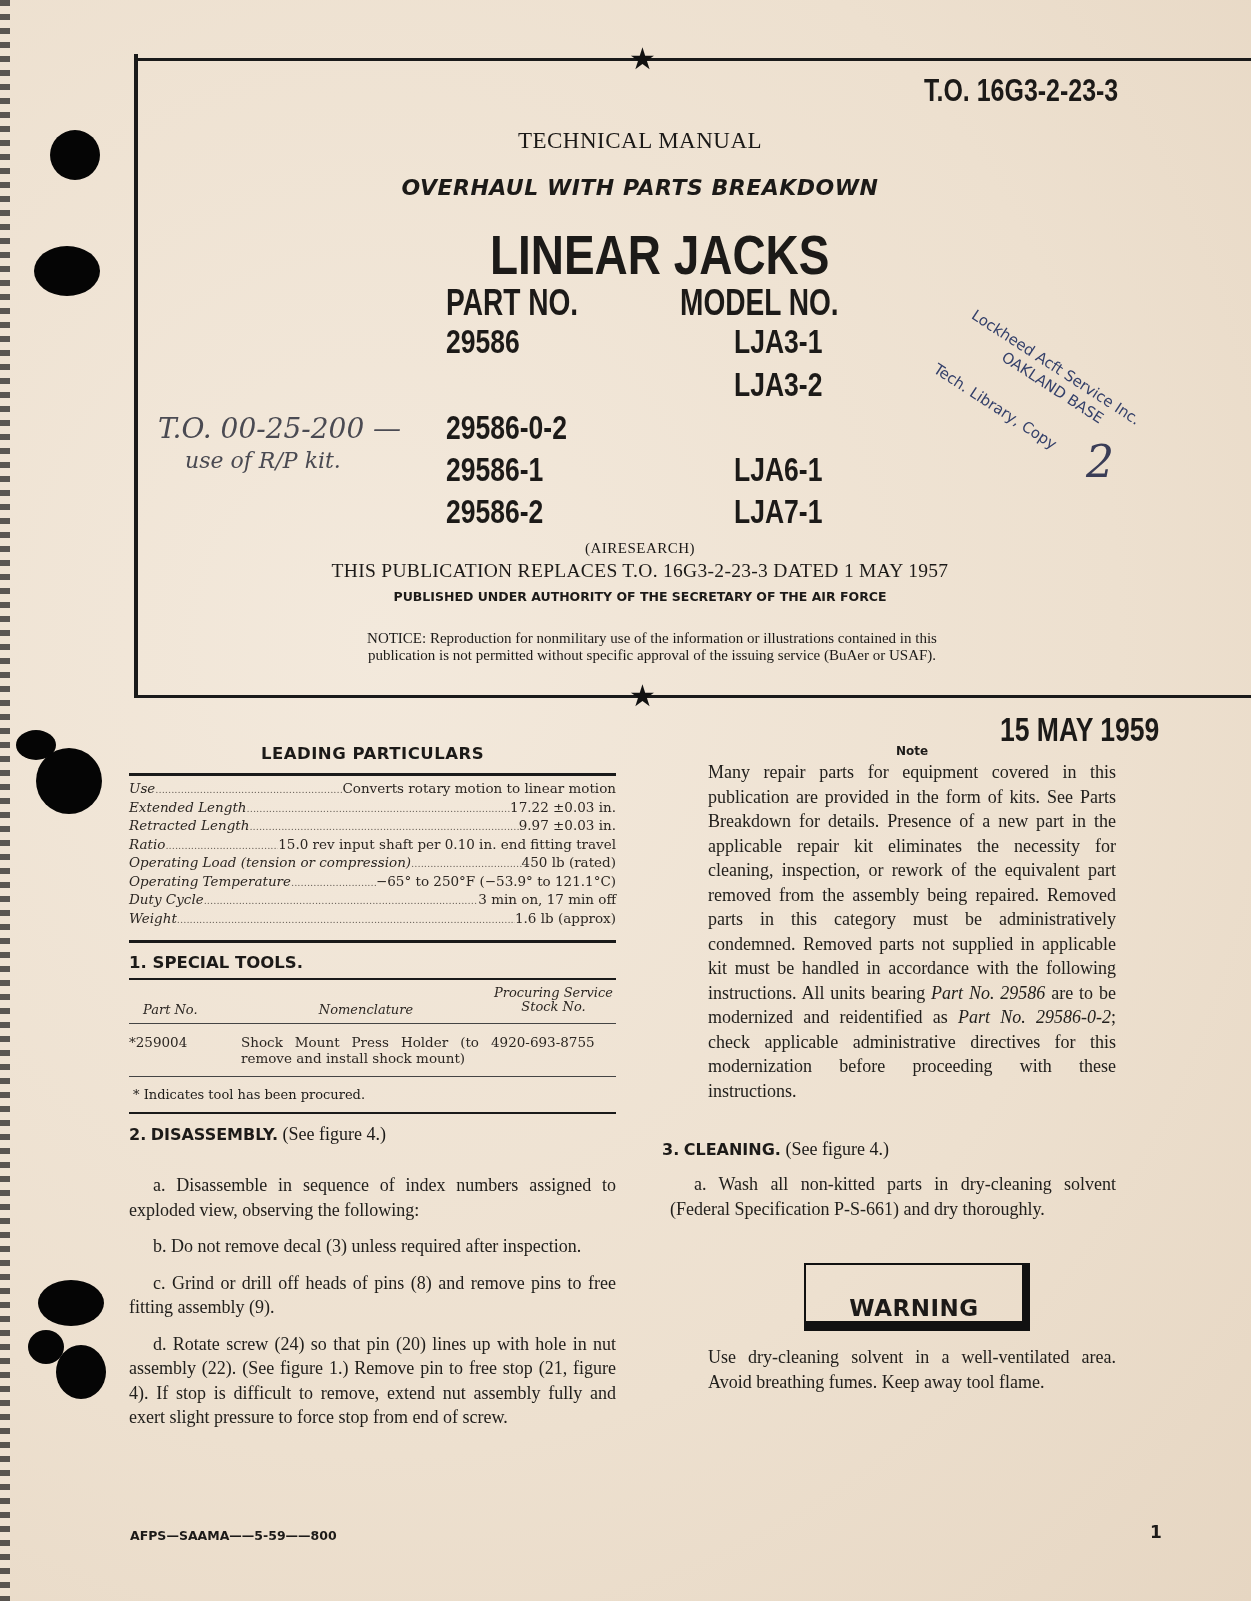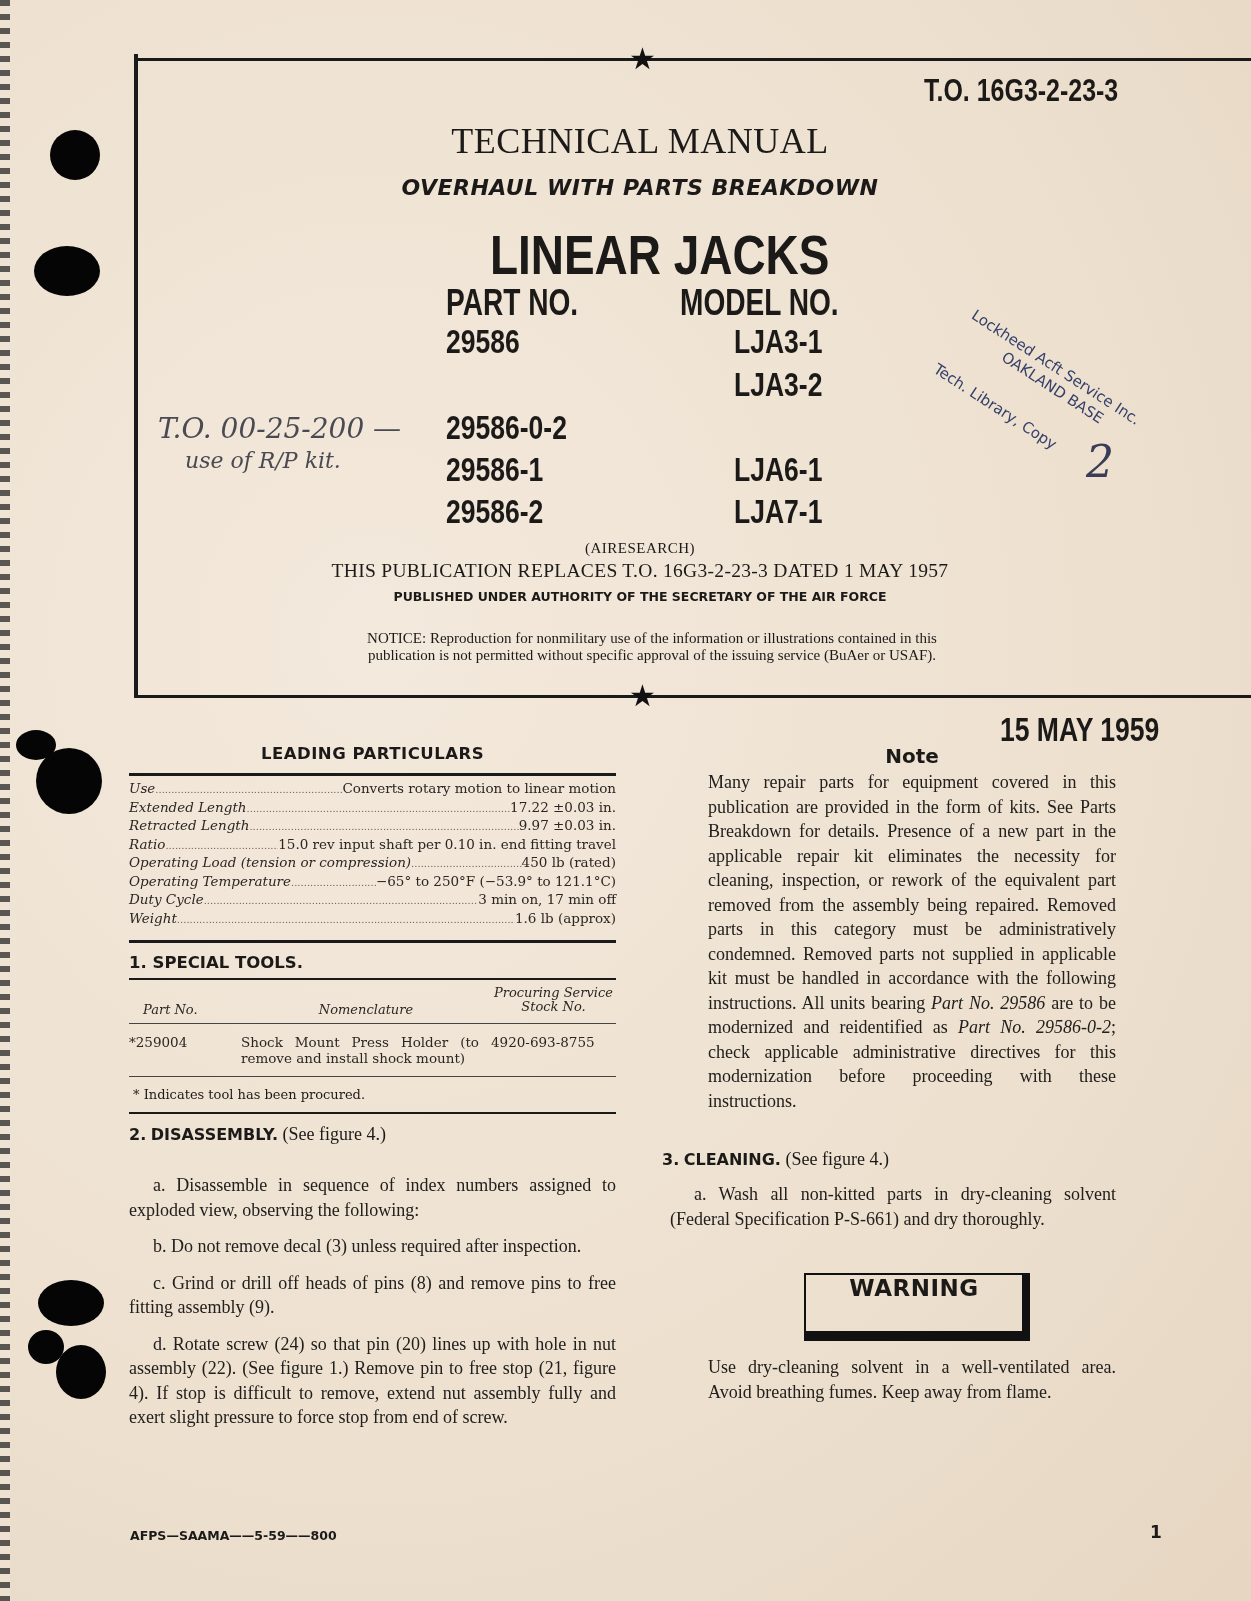--- a/index.html
+++ b/index.html
@@ -45,21 +45,21 @@
 <div class="hole" style="left:28px;top:1330px;width:36px;height:34px;"></div>
 <div class="hole" style="left:56px;top:1345px;width:50px;height:54px;"></div>
 
 <div class="frame-left"></div>
 <div class="rule" style="left:134px;top:58px;width:1117px;"></div>
 <div class="star" style="left:629px;top:44px;">★</div>
 <div class="rule" style="left:134px;top:695px;width:1117px;"></div>
 <div class="star" style="left:629px;top:681px;">★</div>
 
 <div class="abs cond" style="left:924px;top:72px;font-size:32px;">T.O. 16G3-2-23-3</div>
-<div class="abs center" style="left:340px;top:120px;width:600px;font-size:36px;letter-spacing:.5px;">TECHNICAL MANUAL</div>
+<div class="abs center" style="left:340px;top:128px;width:600px;font-size:23px;letter-spacing:.5px;">TECHNICAL MANUAL</div>
 <div class="abs center sans-b" style="left:340px;top:175px;width:600px;font-size:22px;font-style:italic;letter-spacing:.5px;">OVERHAUL WITH PARTS BREAKDOWN</div>
 <div class="abs" style="left:490px;top:222px;width:400px;">
   <div class="cond" style="font-size:56px;transform:scaleX(.82);">LINEAR JACKS</div>
 </div>
 
 <div class="abs cond" style="left:446px;top:282px;font-size:36px;">PART NO.</div>
 <div class="abs cond" style="left:680px;top:282px;font-size:36px;">MODEL NO.</div>
 
 <div class="abs cond" style="left:446px;top:322px;font-size:34px;">29586</div>
 <div class="abs cond" style="left:734px;top:322px;font-size:34px;">LJA3-1</div>
@@ -169,32 +169,32 @@
     <span class="hdr">DISASSEMBLY.</span>
     <span style="font-size:18px;">(See figure 4.)</span>
   </div>
   <div class="para indent" style="margin-top:28px;">a. Disassemble in sequence of index numbers assigned to exploded view, observing the following:</div>
   <div class="para indent" style="margin-top:12px;">b. Do not remove decal (3) unless required after inspection.</div>
   <div class="para indent" style="margin-top:12px;">c. Grind or drill off heads of pins (8) and remove pins to free fitting assembly (9).</div>
   <div class="para indent" style="margin-top:12px;">d. Rotate screw (24) so that pin (20) lines up with hole in nut assembly (22). (See figure 1.) Remove pin to free stop (21, figure 4). If stop is difficult to remove, extend nut assembly fully and exert slight pressure to force stop from end of screw.</div>
 </div>
 
 <div class="abs" style="left:708px;top:744px;width:408px;">
-  <div class="center hdr" style="font-size:20px;">Note</div>
+  <div class="center hdr" style="font-size:12px;">Note</div>
   <div class="para" style="margin-top:2px;">
     <span>Many repair parts for equipment covered in this publication are provided in the form of kits. See Parts Breakdown for details. Presence of a new part in the applicable repair kit eliminates the necessity for cleaning, inspection, or rework of the equivalent part removed from the assembly being repaired. Removed parts in this category must be administratively condemned. Removed parts not supplied in applicable kit must be handled in accordance with the following instructions. All units bearing </span><i>Part No. 29586</i><span> are to be modernized and reidentified as </span><i>Part No. 29586-0-2</i><span>; check applicable administrative directives for this modernization before proceeding with these instructions.</span>
   </div>
 
   <div style="margin-top:36px;margin-left:-46px;font-size:18px;">
     <span class="hdr">3.</span>
     <span class="hdr">CLEANING.</span>
     <span>(See figure 4.)</span>
   </div>
   <div class="para indent" style="margin-top:12px;margin-left:-38px;">a. Wash all non-kitted parts in dry-cleaning solvent (Federal Specification P-S-661) and dry thoroughly.</div>
 
-  <div style="margin:42px 0 8px 96px;width:216px;height:56px;border:2px solid #111;border-right-width:8px;border-bottom-width:10px;display:flex;align-items:flex-start;justify-content:center;">
+  <div style="margin:42px 0 8px 96px;width:216px;height:56px;border:2px solid #111;border-right-width:8px;border-bottom-width:10px;display:flex;align-items:flex-end;justify-content:center;">
     <span class="sans-b" style="font-size:23px;letter-spacing:.5px;">WARNING</span>
   </div>
-  <div class="para" style="margin-top:14px;">Use dry-cleaning solvent in a well-ventilated area. Avoid breathing fumes. Keep away from flame.</div>
+  <div class="para" style="margin-top:14px;">Use dry-cleaning solvent in a well-ventilated area. Avoid breathing fumes. Keep away tool flame.</div>
 </div>
 
 <div class="abs sans-b" style="left:130px;top:1528px;font-size:12.5px;">AFPS—SAAMA——5-59——800</div>
 <div class="abs sans-b" style="left:1150px;top:1522px;font-size:17px;">1</div>
 
 </body></html>

